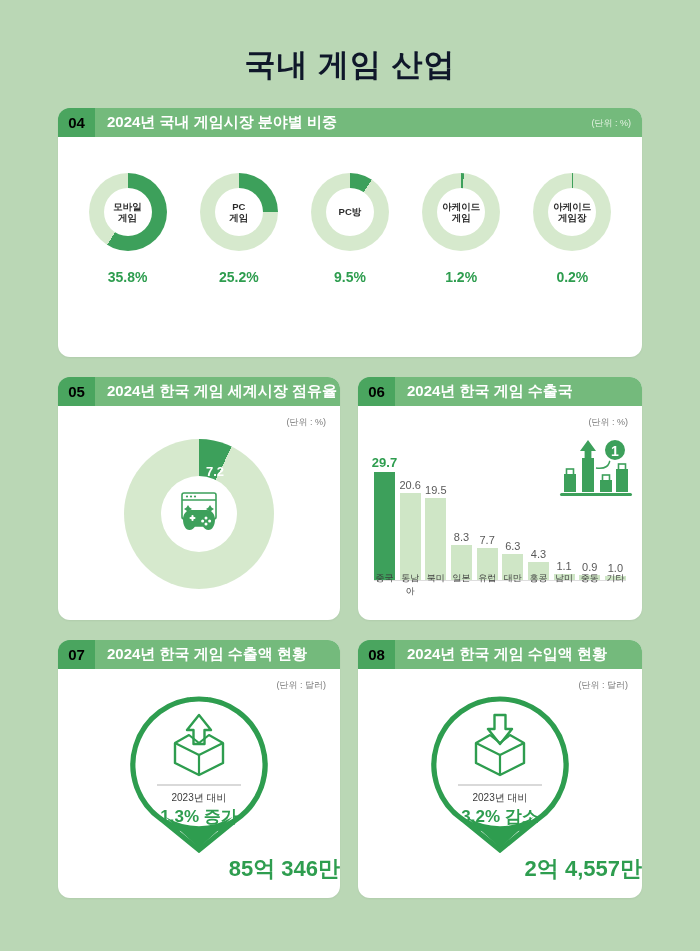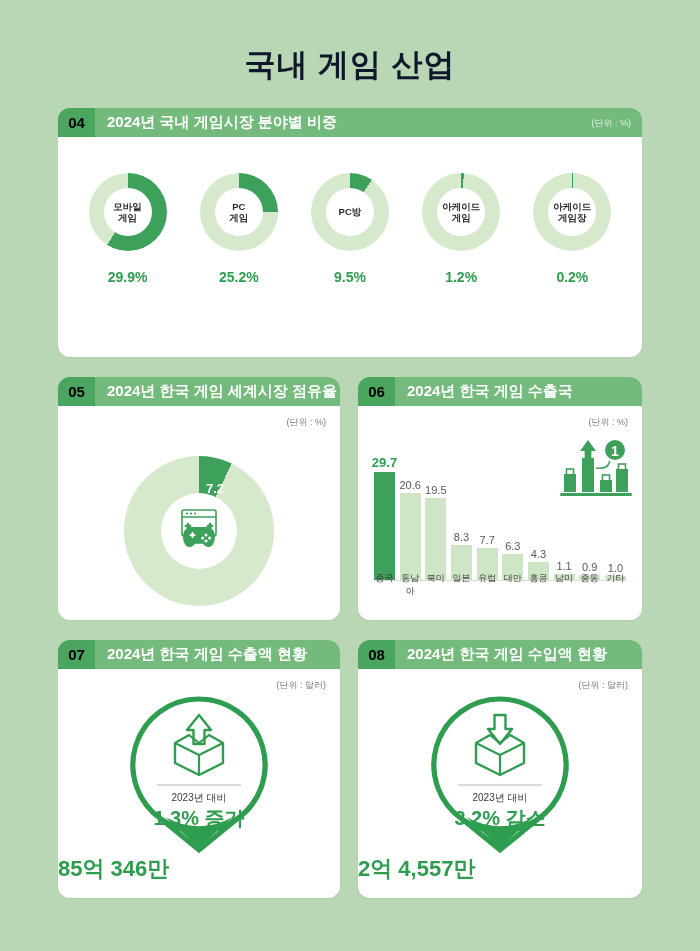--- a/index.html
+++ b/index.html
@@ -80,21 +80,21 @@
   }
   .donut-pct{
     margin-top:18px;
     font-size:14px;font-weight:bold;color:#2e9d4f;
   }
 
   
   #card05{left:58px;top:377px;width:282px;height:243px;}
   #card05 .card-body{height:214px;}
   .big-donut-wrap{
-    position:absolute;left:50%;top:50px;transform:translateX(-50%);
+    position:absolute;left:50%;top:33px;transform:translateX(-50%);
     width:150px;height:150px;
   }
   .big-donut{width:150px;height:150px;border-radius:50%;}
   .big-hole{
     position:absolute;left:37px;top:37px;width:76px;height:76px;
     border-radius:50%;background:#fff;
     display:flex;align-items:center;justify-content:center;
   }
   .slice-label{
     position:absolute;left:82px;top:25px;
@@ -139,24 +139,24 @@
   .pin-wrap{
     position:absolute;left:50%;top:24px;transform:translateX(-50%);
     width:150px;height:160px;
   }
   .pin-sub{
     position:absolute;left:0;top:98px;width:150px;text-align:center;
     font-size:10px;color:#3b3b3b;
   }
   .pin-main{
     position:absolute;left:0;top:112px;width:150px;text-align:center;
-    font-size:20px;font-weight:bold;color:#2e9d4f;
+    font-size:17px;font-weight:bold;color:#2e9d4f;
   }
   .pin-total{
-    position:absolute;left:0;bottom:14px;width:100%;text-align:left;
+    position:absolute;left:0;bottom:14px;width:100%;text-align:right;
     font-size:22px;font-weight:bold;color:#2e9d4f;
   }
 </style>
 </head>
 <body>
 
 <div class="page">
 
   <div class="main-title">국내 게임 산업</div>
 
@@ -166,21 +166,21 @@
       <div class="head-title">2024년 국내 게임시장 분야별 비중</div>
       <div class="head-unit">(단위 : %)</div>
     </div>
     <div class="card-body">
       <div class="donut-row" id="donut-row">
           <div class="donut-cell">
             <div class="donut-wrap">
               <div class="donut-ring" style="background: conic-gradient(rgb(61, 160, 91) 0deg, rgb(61, 160, 91) 212.4deg, rgb(214, 233, 205) 212.4deg, rgb(214, 233, 205) 360deg);"></div>
               <div class="donut-hole">모바일<br>게임</div>
             </div>
-            <div class="donut-pct">29.9%</div>
+            <div class="donut-pct">35.8%</div>
           </div>
           <div class="donut-cell">
             <div class="donut-wrap">
               <div class="donut-ring" style="background: conic-gradient(rgb(61, 160, 91) 0deg, rgb(61, 160, 91) 90.72deg, rgb(214, 233, 205) 90.72deg, rgb(214, 233, 205) 360deg);"></div>
               <div class="donut-hole">PC<br>게임</div>
             </div>
             <div class="donut-pct">25.2%</div>
           </div>
           <div class="donut-cell">
             <div class="donut-wrap">

